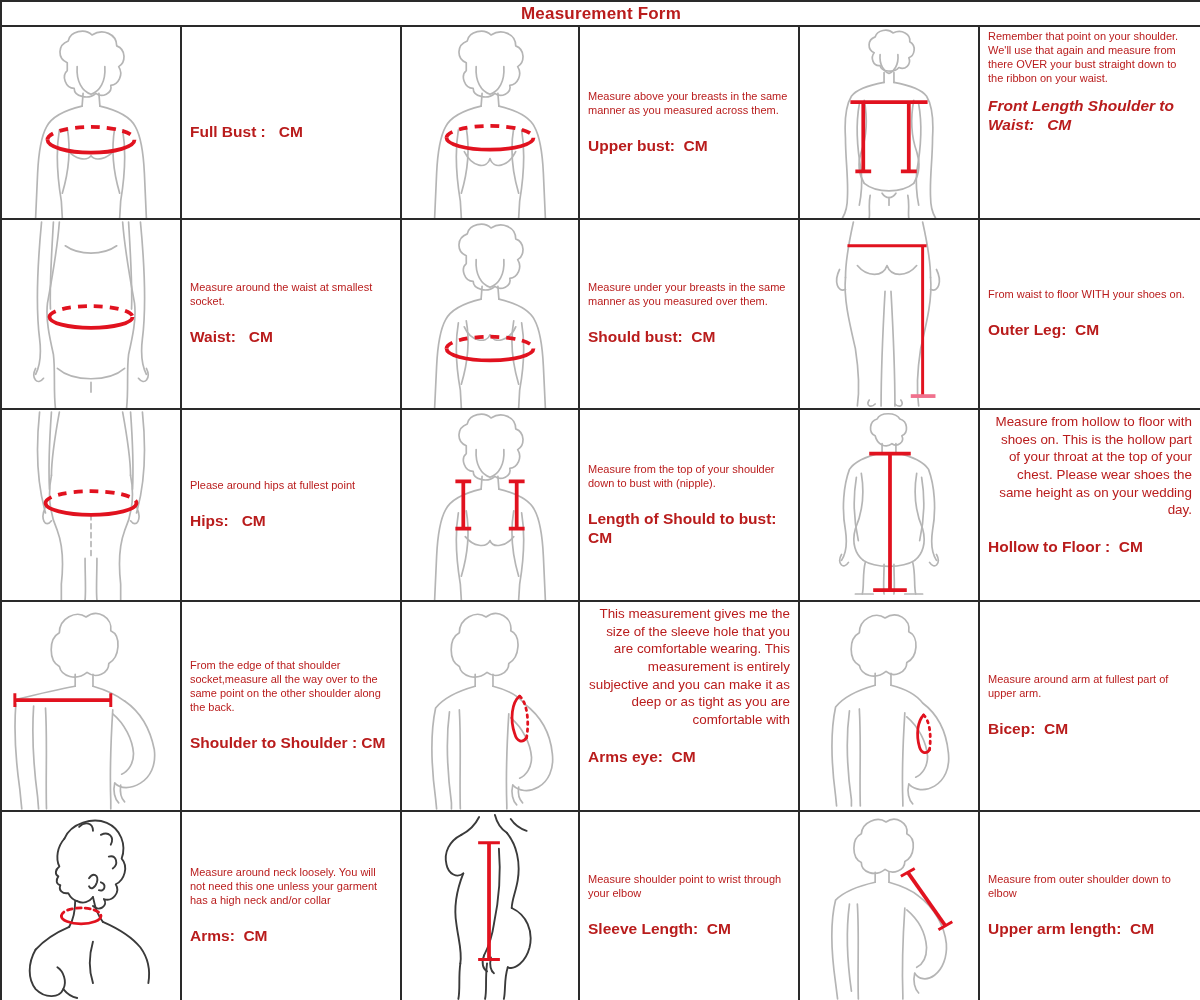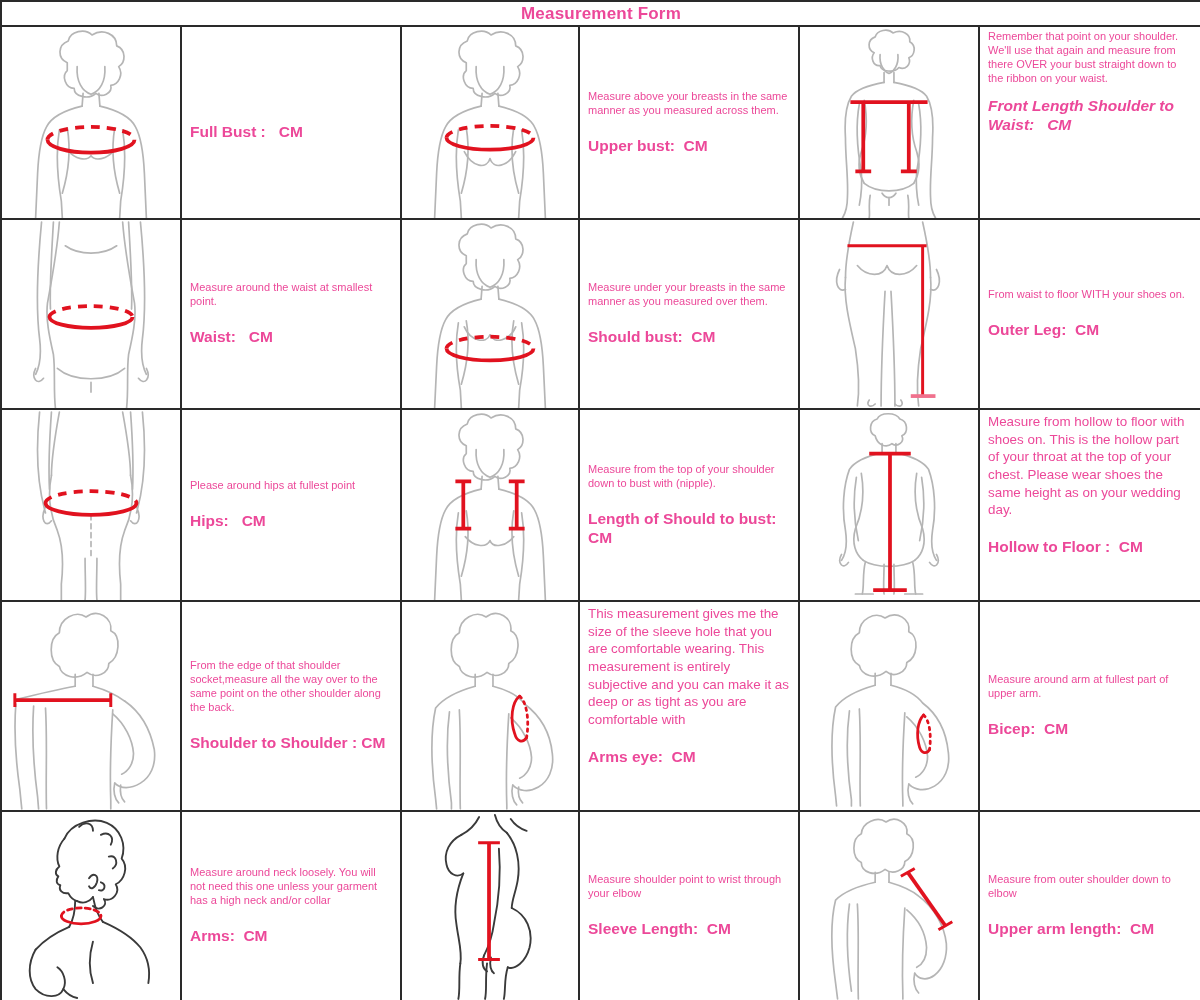--- a/index.html
+++ b/index.html
@@ -1,29 +1,29 @@
 <!DOCTYPE html>
 <html><head>
 <meta charset="utf-8">
 <style>
   html,body{margin:0;padding:0;background:#fff;}
-  .page{width:1200px;height:1000px;background:#fff;font-family:"Liberation Sans","DejaVu Sans",sans-serif;color:#ec4899;box-sizing:border-box;}
+  .page{width:1200px;height:1000px;background:#fff;font-family:"Liberation Sans","DejaVu Sans",sans-serif;color:#b91c1c;box-sizing:border-box;}
   .grid{display:grid;width:1200px;height:1000px;box-sizing:border-box;
     grid-template-columns:180px 220px 178px 220px 180px 222px;
     grid-template-rows:25px 193px 190px 192px 210px 190px;
     border-top:2px solid #2a2a2a;border-left:2px solid #2a2a2a;}
   .cell{border-right:2px solid #2a2a2a;border-bottom:2px solid #2a2a2a;box-sizing:border-box;overflow:hidden;background:#fff;}
   .header{grid-column:1/7;display:flex;align-items:center;justify-content:center;
     font-weight:bold;font-size:17px;letter-spacing:.2px;}
   .figcell{display:flex;align-items:flex-end;justify-content:center;padding:0;}
   .figcell svg{width:100%;height:100%;display:block;}
   .textcell{display:flex;flex-direction:column;justify-content:center;padding:4px 8px;}
   .textcell.top{justify-content:flex-start;padding-top:3px;}
   .desc{font-size:11px;line-height:1.27;white-space:pre-wrap;}
-  .desc.small{font-size:13.4px;line-height:1.32;}
+  .desc.small{font-size:13.4px;line-height:1.32;text-align:right;}
   .label{font-size:15.5px;font-weight:bold;line-height:1.25;margin-top:18px;white-space:pre-wrap;}
   .label.tight{margin-top:10px;font-style:italic;}
   
   .fg{fill:none;stroke:#b5b5b5;stroke-width:1.7;stroke-linecap:round;stroke-linejoin:round;}
   .dk{fill:none;stroke:#3a3a3a;stroke-width:1.9;stroke-linecap:round;stroke-linejoin:round;}
   .rl{fill:none;stroke:#e1121f;stroke-width:3.8;stroke-linecap:butt;}
   .rt{fill:none;stroke:#e1121f;stroke-width:2.8;stroke-linecap:round;}
   .rdash{stroke-dasharray:9 7;}
   .rdot{stroke-dasharray:2.5 4.5;}
   .pk{stroke:#f0718d;}
@@ -121,21 +121,21 @@
         <path d="M140,2 C144,44 146,88 142,120 C140,136 142,148 146,156"></path>
         <path d="M146,150 C151,160 144,168 138,160"></path>
         <path d="M128,2 C130,36 132,66 131,90"></path>
         <path d="M56,150 C72,164 108,164 124,150 M90,164 L90,174"></path>
       </g>
       <path class="rl" d="M48,98 A42,11 0 0 0 132,98"></path>
       <path class="rl rdash" d="M48,98 A42,11 0 0 1 132,98"></path>
     </svg>
   </div>
   <div class="cell textcell">
-    <div class="desc">Measure around the waist at smallest point.</div>
+    <div class="desc">Measure around the waist at smallest socket.</div>
     <div class="label">Waist:   CM</div>
   </div>
 
   <div class="cell figcell">
     <svg viewBox="0 0 178 190">
       <g class="fg">
         <path d="M65,36 C55,32 55,18 66,14 C68,4 83,1 90,8 C101,1 115,7 115,19 C125,23 124,36 117,40 C122,48 117,58 109,59 C111,67 100,72 94,67 C86,74 72,70 72,62 C63,62 59,49 65,44 Z"></path>
         <path d="M75,40 C74,55 80,65 89,68 C98,65 104,55 103,40"></path>
         <path d="M81,67 L80,80 M97,67 L98,80"></path>
         <path d="M80,80 C63,84 49,91 44,101 C38,112 36,127 35,148 L33,190"></path>

